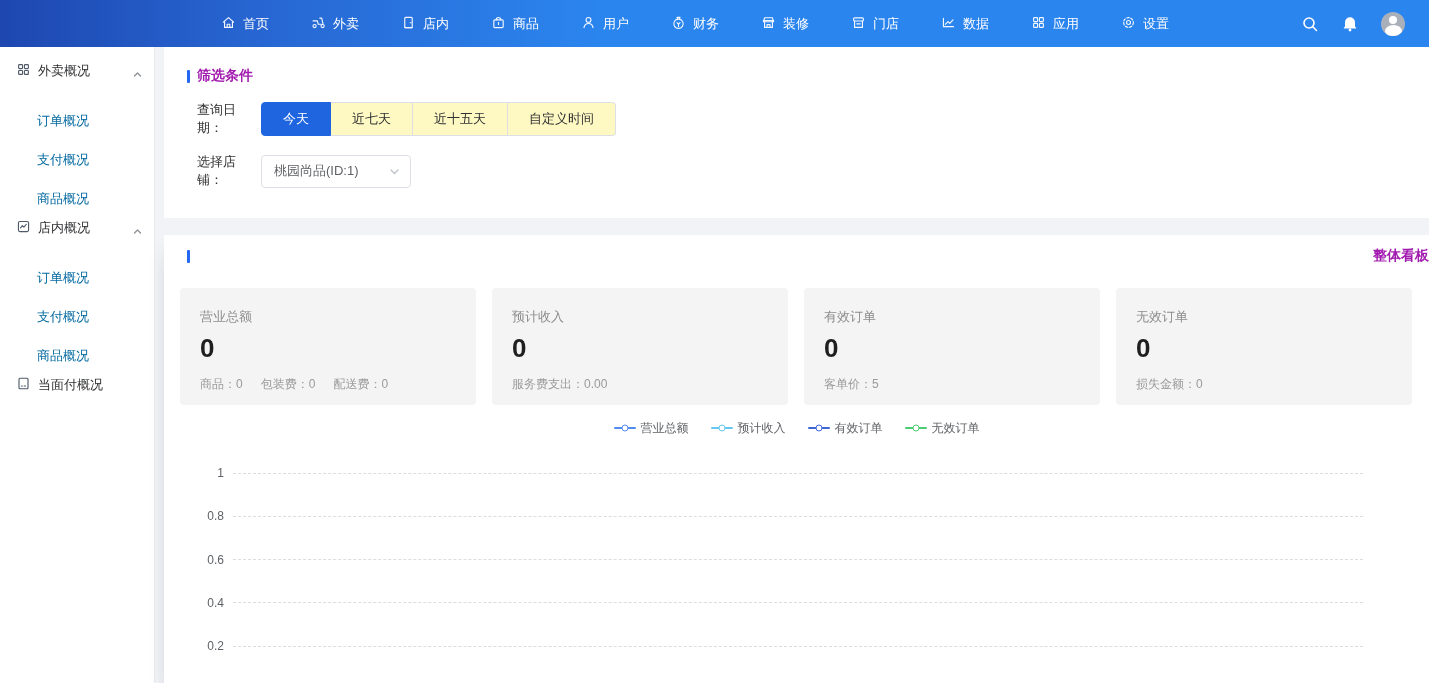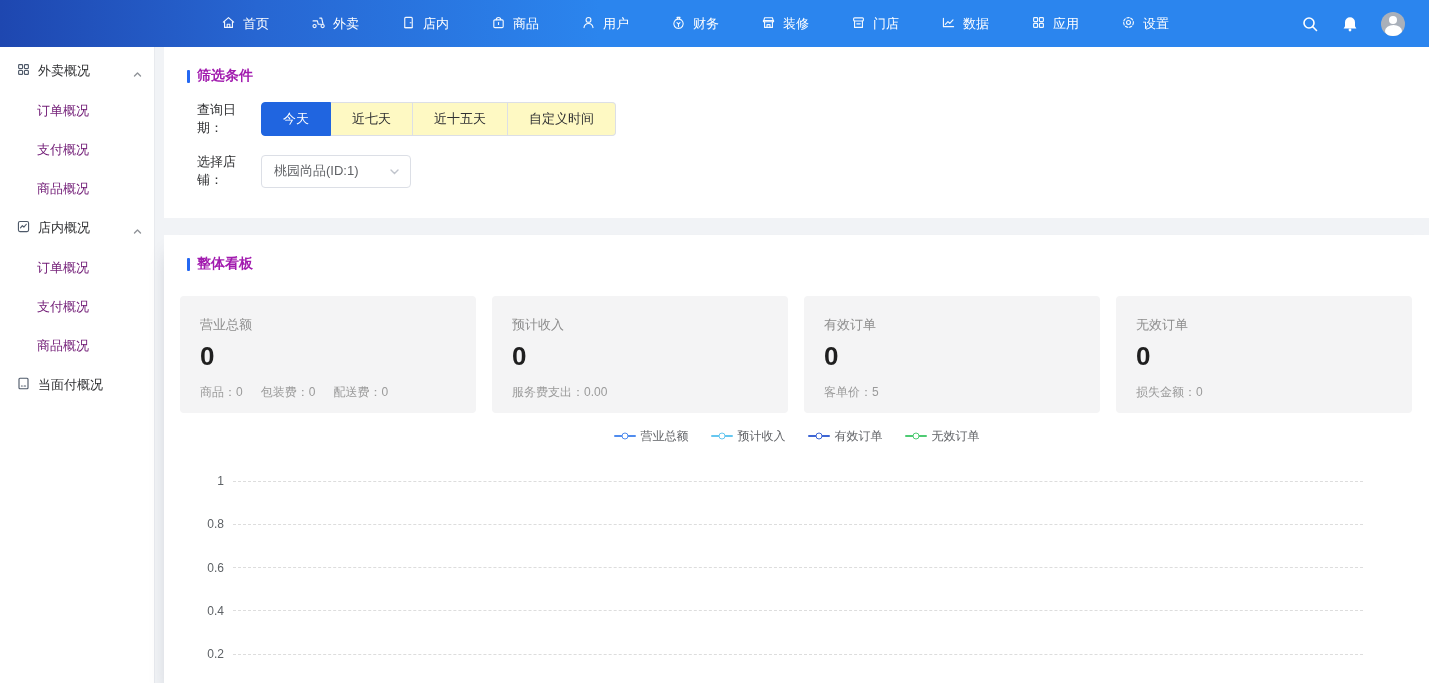--- a/index.html
+++ b/index.html
@@ -28,31 +28,31 @@
   
   .sidebar { position:absolute; left:0; top:47px; width:155px; height:636px; background:#fff;
              border-right:1px solid #e8eaee; padding-top:4px; }
   .side-group { height:40px; display:flex; align-items:center; padding:0 12px 0 16px;
                 cursor:pointer; color:#303133; font-size:13px; }
   .side-group svg { width:15px; height:15px; stroke:#4e5969; fill:none; stroke-width:1.2;
                     stroke-linecap:round; stroke-linejoin:round; margin-right:7px; flex:none; }
   .side-group .grow { flex:1; }
   .side-group .chev { width:9px; height:9px; flex:none; }
   .side-group .chev svg { width:9px; height:9px; stroke:#909399; stroke-width:1.4; margin:0; }
-  .side-sub { height:39px; display:flex; align-items:center; padding-left:37px;
-              font-size:13px; color:#701a75; cursor:pointer; }
+  .side-sub { height:39px; display:flex; align-items:flex-end; padding-left:37px;
+              font-size:13px; color:#0369a1; cursor:pointer; }
 
   
   .main { position:absolute; left:156px; top:47px; width:1273px; height:636px; background:#f1f3f6; }
   .panel { background:#fff; margin-left:8px; width:1265px; position:relative; }
   .filter-panel { height:171px; }
   .board-panel  { margin-top:17px; height:448px; box-shadow:0 14px 18px -6px rgba(60,70,90,.28); overflow:hidden; }
 
   .section-title { display:flex; align-items:center; gap:7px; padding-top:20px; margin-left:23px; }
-  .board-panel .section-title { padding-top:20px; }
+  .board-panel .section-title { padding-top:12px;justify-content:space-between; }
   .st-bar { width:3px; height:13px; background:#2468f2; border-radius:1px; }
   .st-text { font-size:14px; font-weight:bold; color:#a21caf; }
 
   
   .f-row { display:flex; align-items:center; margin-left:33px; }
   .f-row.date { margin-top:16px; }
   .f-row.store { margin-top:16px; }
   .f-label { font-size:13px; color:#303133; width:64px; flex:none; }
   .btn-group { display:flex; }
   .btn-group .dbtn { height:34px; padding:0 21px; font-size:13px; color:#303133; background:#fef9c3;

